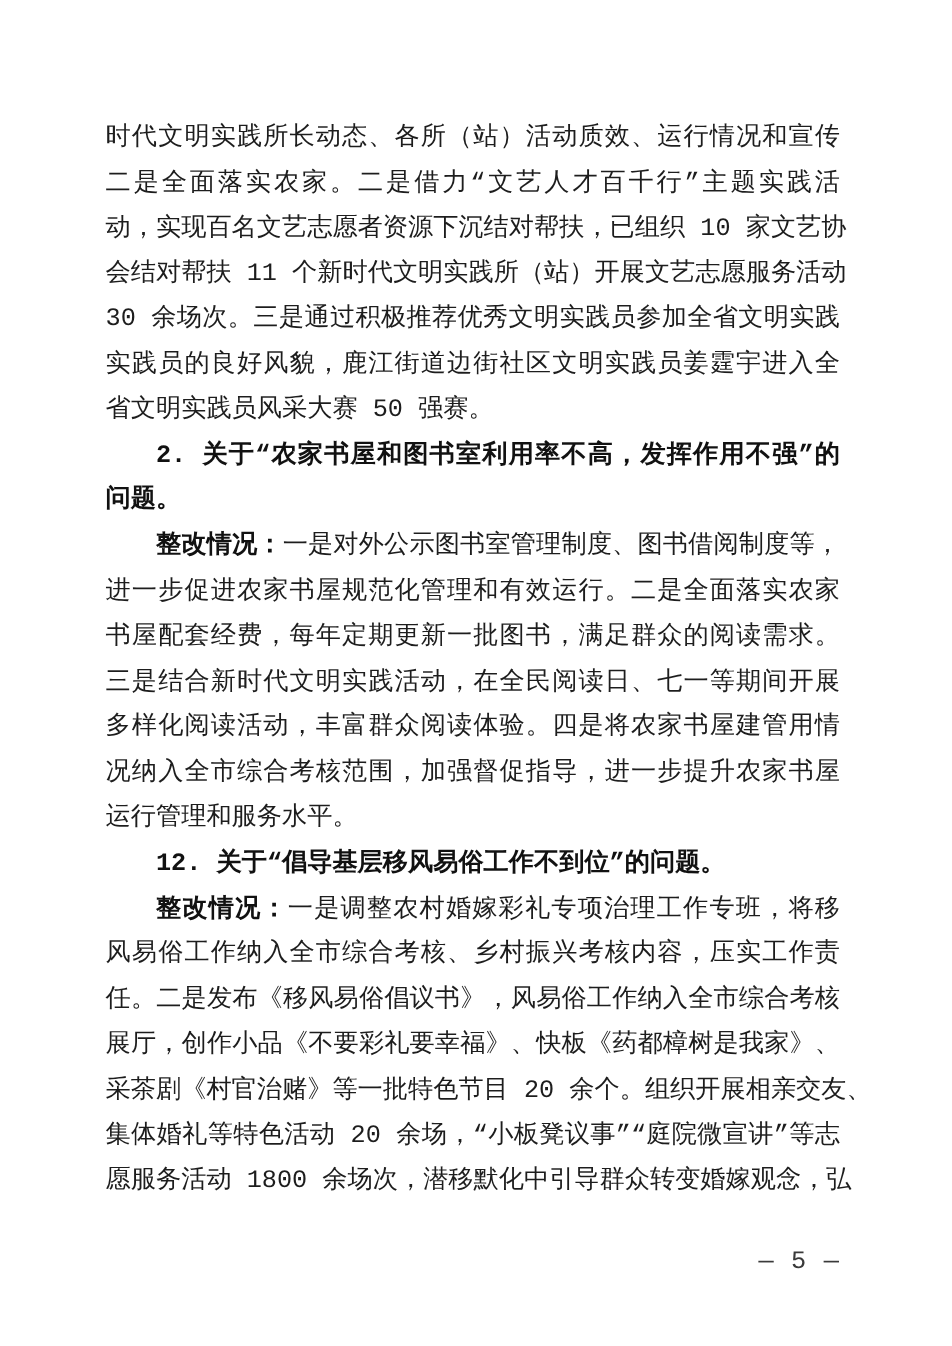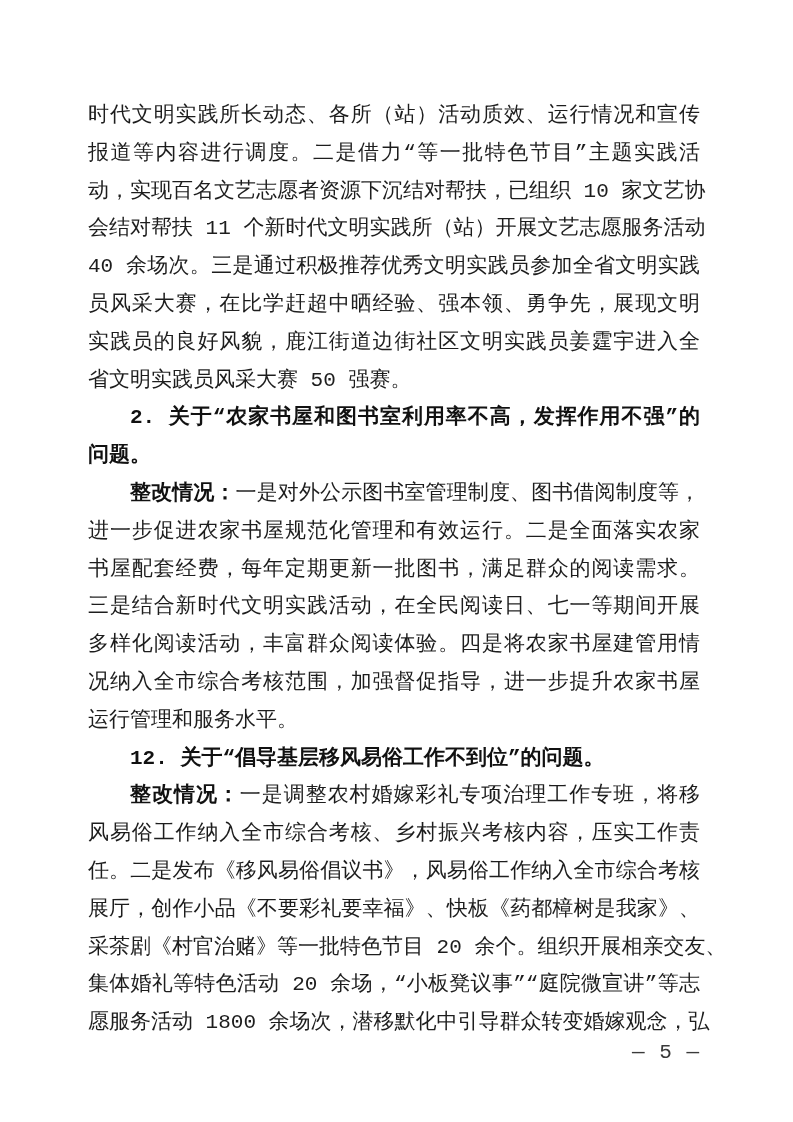--- a/index.html
+++ b/index.html
@@ -52,25 +52,24 @@
     color: #3a3a3a;
     letter-spacing: 1px;
   }
 </style>
 </head>
 <body>
 
 <div class="page">
   <div class="content">
       <div class="line"><span class="run">时代文明实践所长动态、各所（站）活动质效、运行情况和宣传</span></div>
-      <div class="line"><span class="run">报道等内容进行调度。二是借力“等一批特色节目”主题实践活</span></div>
+      <div class="line"><span class="run">二是全面落实农家。二是借力“文艺人才百千行”主题实践活</span></div>
       <div class="line"><span class="run">动，实现百名文艺志愿者资源下沉结对帮扶，已组织 10 家文艺协</span></div>
       <div class="line"><span class="run">会结对帮扶 11 个新时代文明实践所（站）开展文艺志愿服务活动</span></div>
-      <div class="line"><span class="run">40 余场次。三是通过积极推荐优秀文明实践员参加全省文明实践</span></div>
-      <div class="line"><span class="run">员风采大赛，在比学赶超中晒经验、强本领、勇争先，展现文明</span></div>
+      <div class="line"><span class="run">30 余场次。三是通过积极推荐优秀文明实践员参加全省文明实践</span></div>
       <div class="line"><span class="run">实践员的良好风貌，鹿江街道边街社区文明实践员姜霆宇进入全</span></div>
       <div class="line no-just"><span class="run">省文明实践员风采大赛 50 强赛。</span></div>
       <div class="line indent"><span class="run bold">2. 关于“农家书屋和图书室利用率不高，发挥作用不强”的</span></div>
       <div class="line no-just"><span class="run bold">问题。</span></div>
       <div class="line indent"><span class="run bold">整改情况：</span><span class="run">一是对外公示图书室管理制度、图书借阅制度等，</span></div>
       <div class="line"><span class="run">进一步促进农家书屋规范化管理和有效运行。二是全面落实农家</span></div>
       <div class="line"><span class="run">书屋配套经费，每年定期更新一批图书，满足群众的阅读需求。</span></div>
       <div class="line"><span class="run">三是结合新时代文明实践活动，在全民阅读日、七一等期间开展</span></div>
       <div class="line"><span class="run">多样化阅读活动，丰富群众阅读体验。四是将农家书屋建管用情</span></div>
       <div class="line"><span class="run">况纳入全市综合考核范围，加强督促指导，进一步提升农家书屋</span></div>

